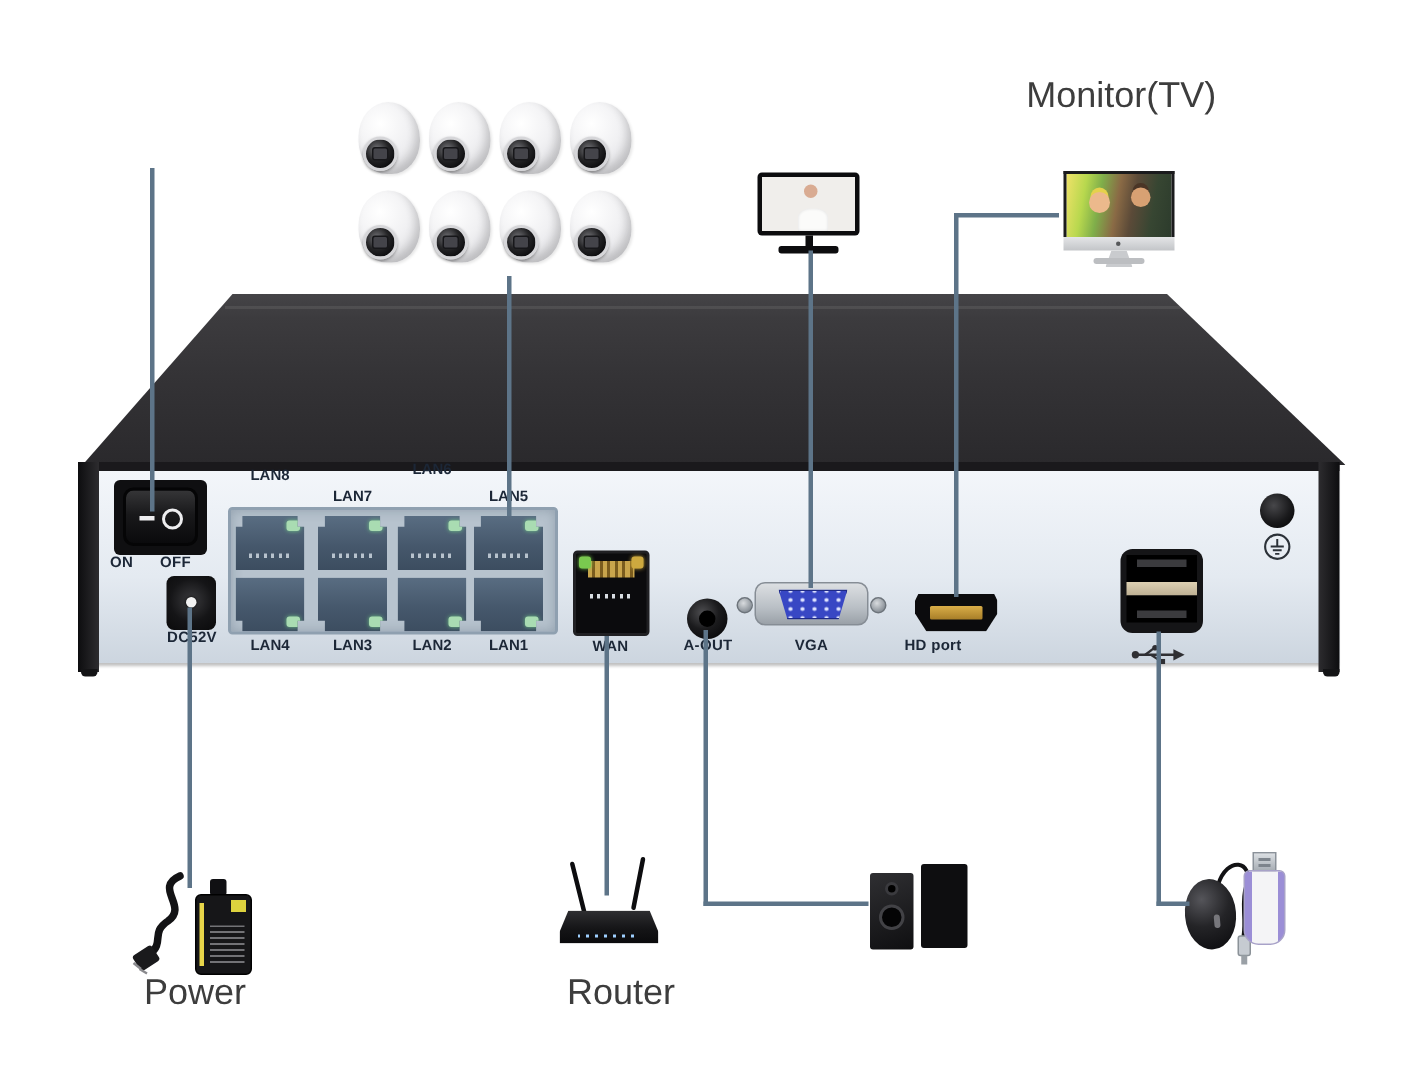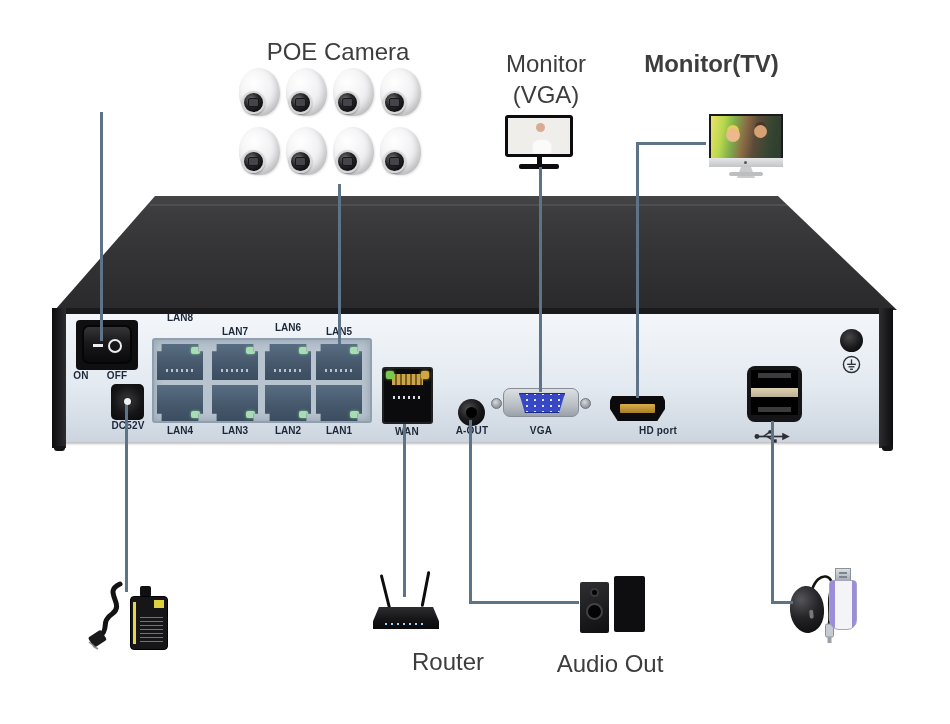--- a/index.html
+++ b/index.html
@@ -199,21 +199,21 @@
       <div class="led br"></div>
     </div>
   <div class="lanport botrow" style="left:265px;top:385px;">
       <div class="led br"></div>
     </div>
   <div class="lanport botrow" style="left:316px;top:385px;">
       <div class="led br"></div>
     </div>
   <div class="lanlabel" style="left:158px;top:312px;">LAN8</div>
   <div class="lanlabel" style="left:213px;top:326px;">LAN7</div>
-  <div class="lanlabel" style="left:266px;top:322px;">LAN6</div>
+  <div class="lanlabel" style="left:266px;top:308px;">LAN6</div>
   <div class="lanlabel" style="left:317px;top:326px;">LAN5</div>
   <div class="lanlabel" style="left:158px;top:425px;">LAN4</div>
   <div class="lanlabel" style="left:213px;top:425px;">LAN3</div>
   <div class="lanlabel" style="left:266px;top:425px;">LAN2</div>
   <div class="lanlabel" style="left:317px;top:425px;">LAN1</div>
 
   <div class="wan">
     <div class="wan-pins"></div>
       <div class="wan-led g"></div>
       <div class="wan-led a"></div>
@@ -227,21 +227,21 @@
   <div class="vga-shell">
       <div class="vga-blue"></div>
     </div>
   <div class="screw" style="left:491px;"></div>
   <div class="screw" style="left:580px;"></div>
   <div class="plabel" style="left:515px;top:425px;width:52px;">VGA</div>
 
   <div class="hdmi">
       <div class="hdmi-gold"></div>
     </div>
-  <div class="plabel" style="left:626px;top:425px;width:64px;">HD port</div>
+  <div class="plabel" style="left:590px;top:425px;width:64px;">HD port</div>
 
   <div class="usb-outer">
     <div class="usb-slot">
         <div class="tongue"></div>
       </div>
     <div class="usb-band"></div>
     <div class="usb-slot">
         <div class="tongue" style="top:auto;bottom:3px;"></div>
       </div>
   </div>
@@ -364,24 +364,19 @@
   <div class="cline v" style="left:539px;top:167px;height:225px;"></div>
   <div class="cline h" style="left:636px;top:142px;width:70px;"></div>
   <div class="cline v" style="left:636px;top:142px;height:256px;"></div>
   <div class="cline v" style="left:125px;top:405px;height:187px;"></div>
   <div class="cline v" style="left:403px;top:424px;height:173px;"></div>
   <div class="cline v" style="left:469px;top:420px;height:184px;"></div>
   <div class="cline h" style="left:469px;top:601px;width:110px;"></div>
   <div class="cline v" style="left:771px;top:421px;height:183px;"></div>
   <div class="cline h" style="left:771px;top:601px;width:22px;"></div>
 
-  <div class="callout" style="left:238px;top:36px;width:200px;">POE Camera</div>
-  <div class="callout" style="left:476px;top:48px;width:140px;">
-    <div>Monitor</div>
-    <div>(VGA)</div>
-  </div>
-  <div class="callout" style="left:614px;top:48px;width:195px;font-weight:bold;">
+  <div class="callout" style="left:650px;top:48px;width:195px;">
     <div>Monitor(TV)</div>
   </div>
-  <div class="label-bottom" style="left:344px;top:648px;width:140px;text-align:right;">Router</div>
-  <div class="label-bottom" style="left:540px;top:650px;width:140px;">Audio Out</div>
+  <div class="label-bottom" style="left:60px;top:648px;width:140px;">Power</div>
+  <div class="label-bottom" style="left:344px;top:648px;width:140px;">Router</div>
 
 </div>
 
 </body></html>

